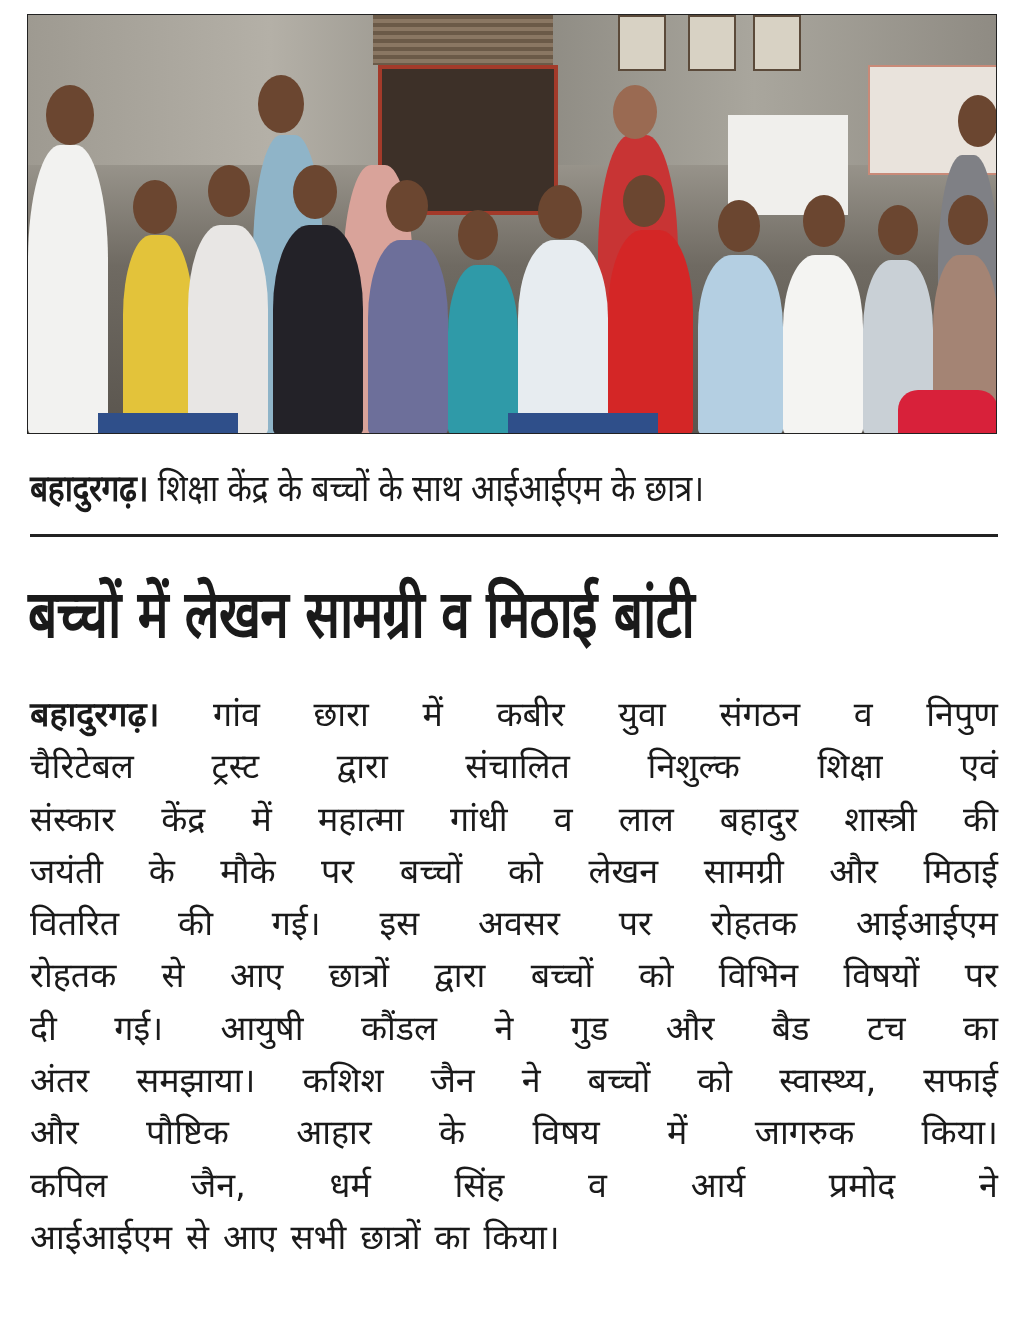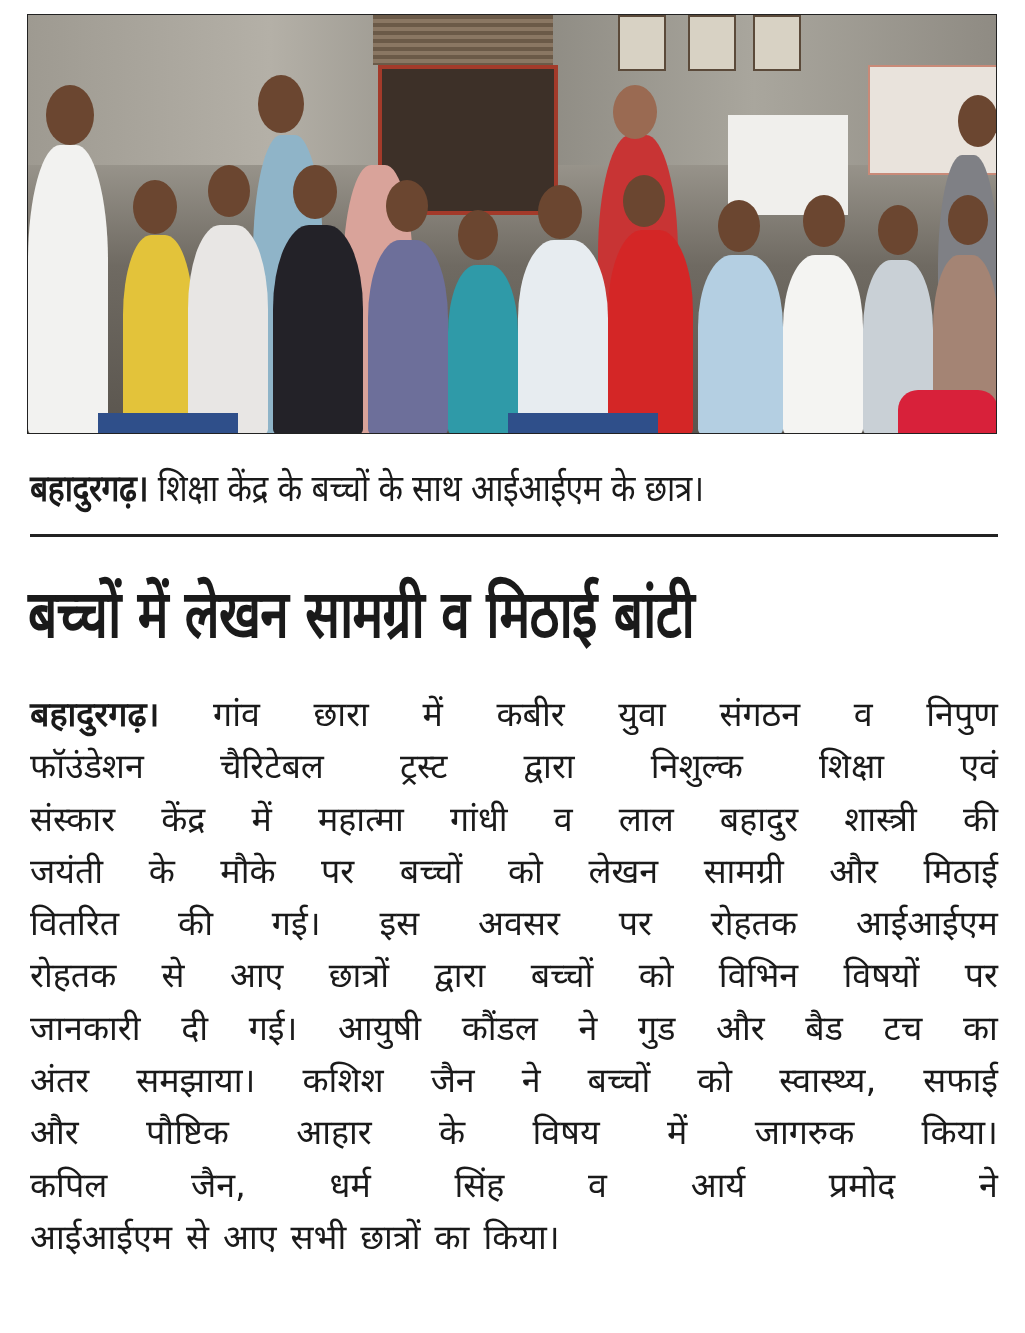--- a/index.html
+++ b/index.html
@@ -192,24 +192,24 @@
       <span class="word">गांव</span>
       <span class="word">छारा</span>
       <span class="word">में</span>
       <span class="word">कबीर</span>
       <span class="word">युवा</span>
       <span class="word">संगठन</span>
       <span class="word">व</span>
       <span class="word">निपुण</span>
     </div>
     <div class="body-line">
-      <span class="word">फॉउंडेशन</span>
       <span class="word">चैरिटेबल</span>
       <span class="word">ट्रस्ट</span>
       <span class="word">द्वारा</span>
+      <span class="word">संचालित</span>
       <span class="word">निशुल्क</span>
       <span class="word">शिक्षा</span>
       <span class="word">एवं</span>
     </div>
     <div class="body-line">
       <span class="word">संस्कार</span>
       <span class="word">केंद्र</span>
       <span class="word">में</span>
       <span class="word">महात्मा</span>
       <span class="word">गांधी</span>
@@ -247,21 +247,20 @@
       <span class="word">आए</span>
       <span class="word">छात्रों</span>
       <span class="word">द्वारा</span>
       <span class="word">बच्चों</span>
       <span class="word">को</span>
       <span class="word">विभिन</span>
       <span class="word">विषयों</span>
       <span class="word">पर</span>
     </div>
     <div class="body-line">
-      <span class="word">जानकारी</span>
       <span class="word">दी</span>
       <span class="word">गई।</span>
       <span class="word">आयुषी</span>
       <span class="word">कौंडल</span>
       <span class="word">ने</span>
       <span class="word">गुड</span>
       <span class="word">और</span>
       <span class="word">बैड</span>
       <span class="word">टच</span>
       <span class="word">का</span>

